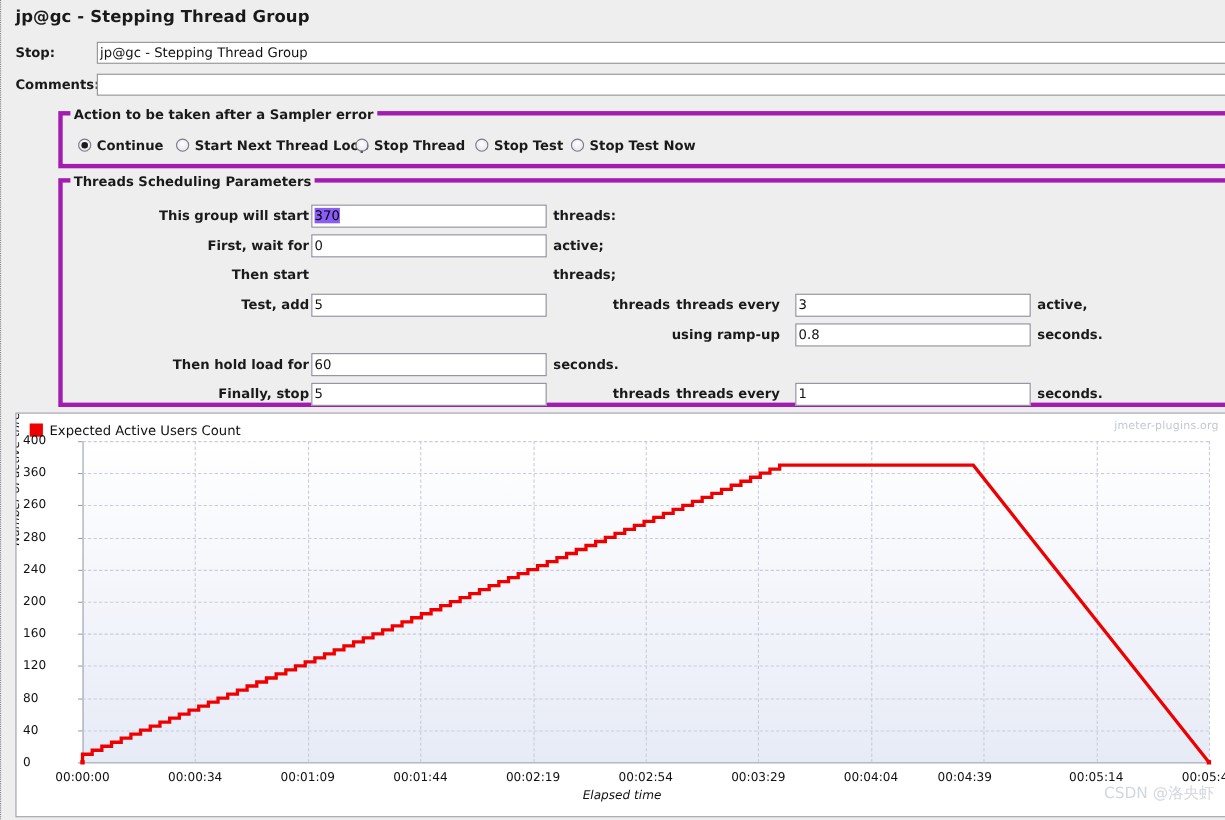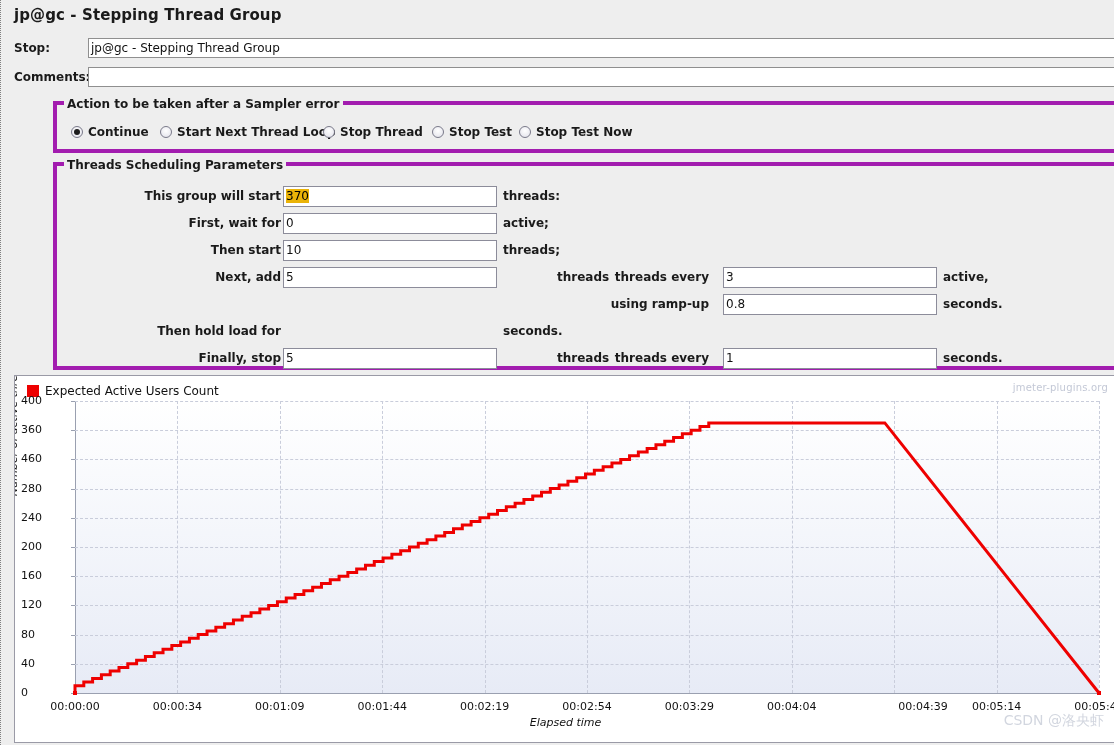--- a/index.html
+++ b/index.html
@@ -89,21 +89,21 @@
     position:absolute;top:0;height:21px;
     background:#fff;border:1px solid #8c8c9a;
     box-sizing:border-box;line-height:19px;
     padding:0 2px;font-size:12px;color:#111;
     white-space:nowrap;overflow:hidden;
   }
   .f-suf{
     position:absolute;top:3px;
     font-weight:bold;font-size:12px;color:#1a1a1a;white-space:nowrap;
   }
-  .sel-text{background:#eab308;color:#000;}
+  .sel-text{background:#8b5cf6;color:#000;}
 
   
   #chart-panel{
     position:absolute;left:13px;top:375px;width:1101px;height:368px;
     background:#ffffff;border:1px solid #9a9aa6;
     box-sizing:border-box;overflow:hidden;
   }
   .legend{
     position:absolute;left:12px;top:8px;height:14px;white-space:nowrap;
   }
@@ -205,41 +205,41 @@
     </div>
 
     <div class="f-row" style="left:0;top:47px;width:1099px;">
       <div class="f-lbl" style="left:0;width:224px;">First, wait for</div>
       <div class="f-in" style="left:226px;width:214px;">0</div>
       <div class="f-suf" style="left:446px;">active;</div>
     </div>
 
     <div class="f-row" style="left:0;top:74px;width:1099px;">
       <div class="f-lbl" style="left:0;width:224px;">Then start</div>
-      <div class="f-in" style="left:226px;width:214px;">10</div>
       <div class="f-suf" style="left:446px;">threads;</div>
     </div>
 
     <div class="f-row" style="left:0;top:101px;width:1099px;">
-      <div class="f-lbl" style="left:0;width:224px;">Next, add</div>
+      <div class="f-lbl" style="left:0;width:224px;">Test, add</div>
       <div class="f-in" style="left:226px;width:214px;">5</div>
       <div class="f-suf" style="left:500px;">threads</div>
       <div class="f-lbl" style="left:440px;width:212px;">threads every</div>
       <div class="f-in" style="left:666px;width:214px;">3</div>
       <div class="f-suf" style="left:886px;">active,</div>
     </div>
 
     <div class="f-row" style="left:0;top:128px;width:1099px;">
       <div class="f-lbl" style="left:440px;width:212px;">using ramp-up</div>
       <div class="f-in" style="left:666px;width:214px;">0.8</div>
       <div class="f-suf" style="left:886px;">seconds.</div>
     </div>
 
     <div class="f-row" style="left:0;top:155px;width:1099px;">
       <div class="f-lbl" style="left:0;width:224px;">Then hold load for</div>
+      <div class="f-in" style="left:226px;width:214px;">60</div>
       <div class="f-suf" style="left:446px;">seconds.</div>
     </div>
 
     <div class="f-row" style="left:0;top:182px;width:1099px;">
       <div class="f-lbl" style="left:0;width:224px;">Finally, stop</div>
       <div class="f-in" style="left:226px;width:214px;">5</div>
       <div class="f-suf" style="left:500px;">threads</div>
       <div class="f-lbl" style="left:440px;width:212px;">threads every</div>
       <div class="f-in" style="left:666px;width:214px;">1</div>
       <div class="f-suf" style="left:886px;">seconds.</div>
@@ -291,36 +291,36 @@
         <div class="ytick" style="top: 222.4px; left: 6px;">120</div>
         <div class="ytick-mark" style="top: 200.2px; left: 56px;"></div>
         <div class="ytick" style="top: 193.2px; left: 6px;">160</div>
         <div class="ytick-mark" style="top: 171px; left: 56px;"></div>
         <div class="ytick" style="top: 164px; left: 6px;">200</div>
         <div class="ytick-mark" style="top: 141.8px; left: 56px;"></div>
         <div class="ytick" style="top: 134.8px; left: 6px;">240</div>
         <div class="ytick-mark" style="top: 112.6px; left: 56px;"></div>
         <div class="ytick" style="top: 105.6px; left: 6px;">280</div>
         <div class="ytick-mark" style="top: 83.4px; left: 56px;"></div>
-        <div class="ytick" style="top: 76.4px; left: 6px;">460</div>
+        <div class="ytick" style="top: 76.4px; left: 6px;">260</div>
         <div class="ytick-mark" style="top: 54.2px; left: 56px;"></div>
         <div class="ytick" style="top: 47.2px; left: 6px;">360</div>
         <div class="ytick-mark" style="top: 25px; left: 56px;"></div>
         <div class="ytick" style="top: 18px; left: 6px;">400</div>
       </div>
     <div id="xtick-layer">
         <div class="xtick" style="left: 25px; top: 324px;">00:00:00</div>
         <div class="xtick" style="left: 127.4px; top: 324px;">00:00:34</div>
         <div class="xtick" style="left: 229.8px; top: 324px;">00:01:09</div>
         <div class="xtick" style="left: 332.2px; top: 324px;">00:01:44</div>
         <div class="xtick" style="left: 434.6px; top: 324px;">00:02:19</div>
         <div class="xtick" style="left: 537px; top: 324px;">00:02:54</div>
         <div class="xtick" style="left: 639.4px; top: 324px;">00:03:29</div>
         <div class="xtick" style="left: 741.8px; top: 324px;">00:04:04</div>
-        <div class="xtick" style="left: 873px; top: 324px;">00:04:39</div>
+        <div class="xtick" style="left: 827px; top: 324px;">00:04:39</div>
         <div class="xtick" style="left: 946.6px; top: 324px;">00:05:14</div>
         <div class="xtick" style="left: 1049px; top: 324px;">00:05:49</div>
       </div>
 
     <svg id="series-svg" width="1101" height="368" style="position:absolute;left:0;top:0;pointer-events:none;">
         <path d="M60.00 317.00 L60.00 309.70 L68.80 309.70 L68.80 306.05 L77.60 306.05 L77.60 302.40 L86.41 302.40 L86.41 298.75 L95.21 298.75 L95.21 295.10 L104.01 295.10 L104.01 291.45 L112.81 291.45 L112.81 287.80 L121.62 287.80 L121.62 284.15 L130.42 284.15 L130.42 280.50 L139.22 280.50 L139.22 276.85 L148.02 276.85 L148.02 273.20 L156.83 273.20 L156.83 269.55 L165.63 269.55 L165.63 265.90 L174.43 265.90 L174.43 262.25 L183.23 262.25 L183.23 258.60 L192.03 258.60 L192.03 254.95 L200.84 254.95 L200.84 251.30 L209.64 251.30 L209.64 247.65 L218.44 247.65 L218.44 244.00 L227.24 244.00 L227.24 240.35 L236.05 240.35 L236.05 236.70 L244.85 236.70 L244.85 233.05 L253.65 233.05 L253.65 229.40 L262.45 229.40 L262.45 225.75 L271.26 225.75 L271.26 222.10 L280.06 222.10 L280.06 218.45 L288.86 218.45 L288.86 214.80 L297.66 214.80 L297.66 211.15 L306.46 211.15 L306.46 207.50 L315.27 207.50 L315.27 203.85 L324.07 203.85 L324.07 200.20 L332.87 200.20 L332.87 196.55 L341.67 196.55 L341.67 192.90 L350.48 192.90 L350.48 189.25 L359.28 189.25 L359.28 185.60 L368.08 185.60 L368.08 181.95 L376.88 181.95 L376.88 178.30 L385.68 178.30 L385.68 174.65 L394.49 174.65 L394.49 171.00 L403.29 171.00 L403.29 167.35 L412.09 167.35 L412.09 163.70 L420.89 163.70 L420.89 160.05 L429.70 160.05 L429.70 156.40 L438.50 156.40 L438.50 152.75 L447.30 152.75 L447.30 149.10 L456.10 149.10 L456.10 145.45 L464.91 145.45 L464.91 141.80 L473.71 141.80 L473.71 138.15 L482.51 138.15 L482.51 134.50 L491.31 134.50 L491.31 130.85 L500.11 130.85 L500.11 127.20 L508.92 127.20 L508.92 123.55 L517.72 123.55 L517.72 119.90 L526.52 119.90 L526.52 116.25 L535.32 116.25 L535.32 112.60 L544.13 112.60 L544.13 108.95 L552.93 108.95 L552.93 105.30 L561.73 105.30 L561.73 101.65 L570.53 101.65 L570.53 98.00 L579.34 98.00 L579.34 94.35 L588.14 94.35 L588.14 90.70 L596.94 90.70 L596.94 87.05 L605.74 87.05 L605.74 83.40 L614.54 83.40 L614.54 79.75 L623.35 79.75 L623.35 76.10 L632.15 76.10 L632.15 72.45 L640.95 72.45 L640.95 68.80 L649.75 68.80 L649.75 65.15 L658.56 65.15 L658.56 61.50 L667.36 61.50 L667.36 57.85 L676.16 57.85 L676.16 54.20 L684.96 54.20 L684.96 50.55 L693.77 50.55 L693.77 46.90 L869.81 46.90 L1084.00 317.00" fill="none" stroke="#ee0000" stroke-width="3" stroke-linejoin="miter" stroke-linecap="butt"></path>
         <rect x="58.00" y="315.00" width="4" height="4" fill="#ee0000"></rect>
         <rect x="1082.00" y="315.00" width="4" height="4" fill="#ee0000"></rect>
       </svg>
 

